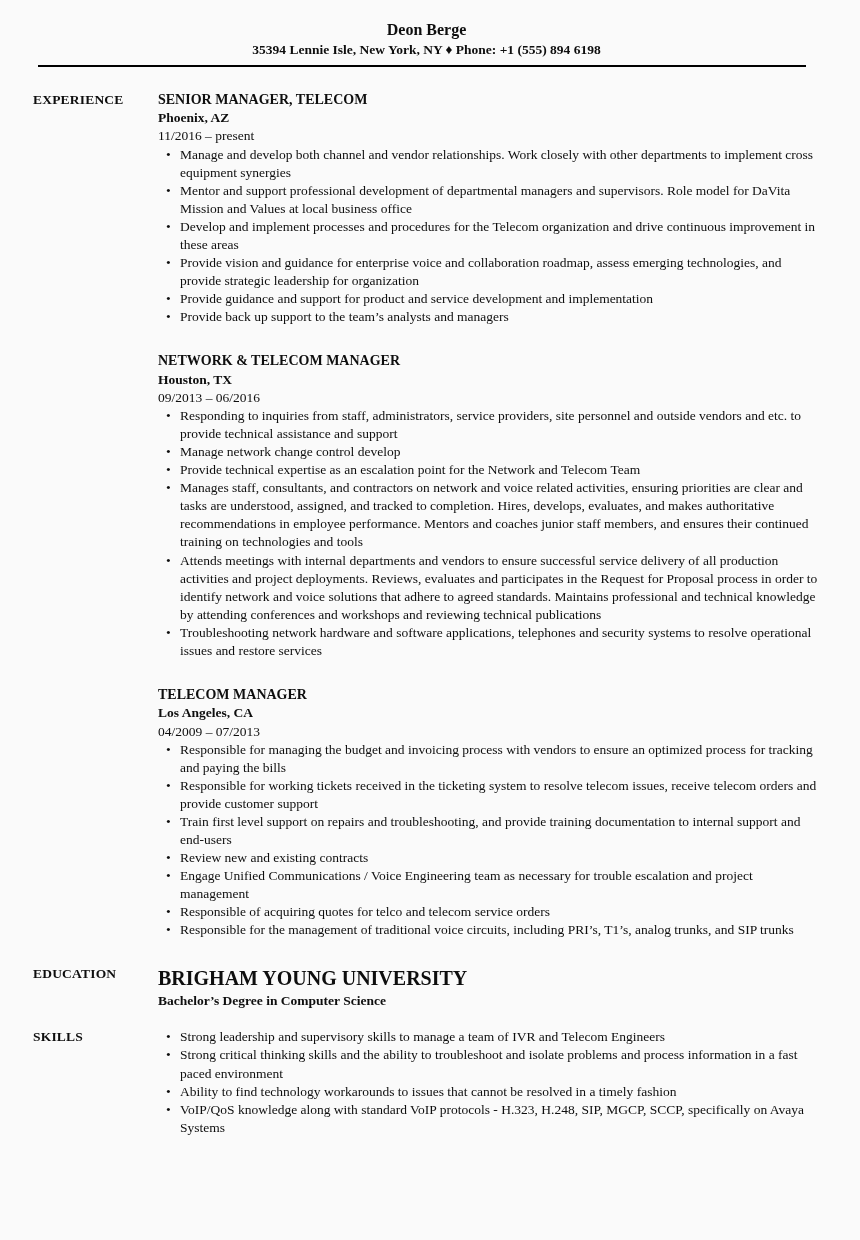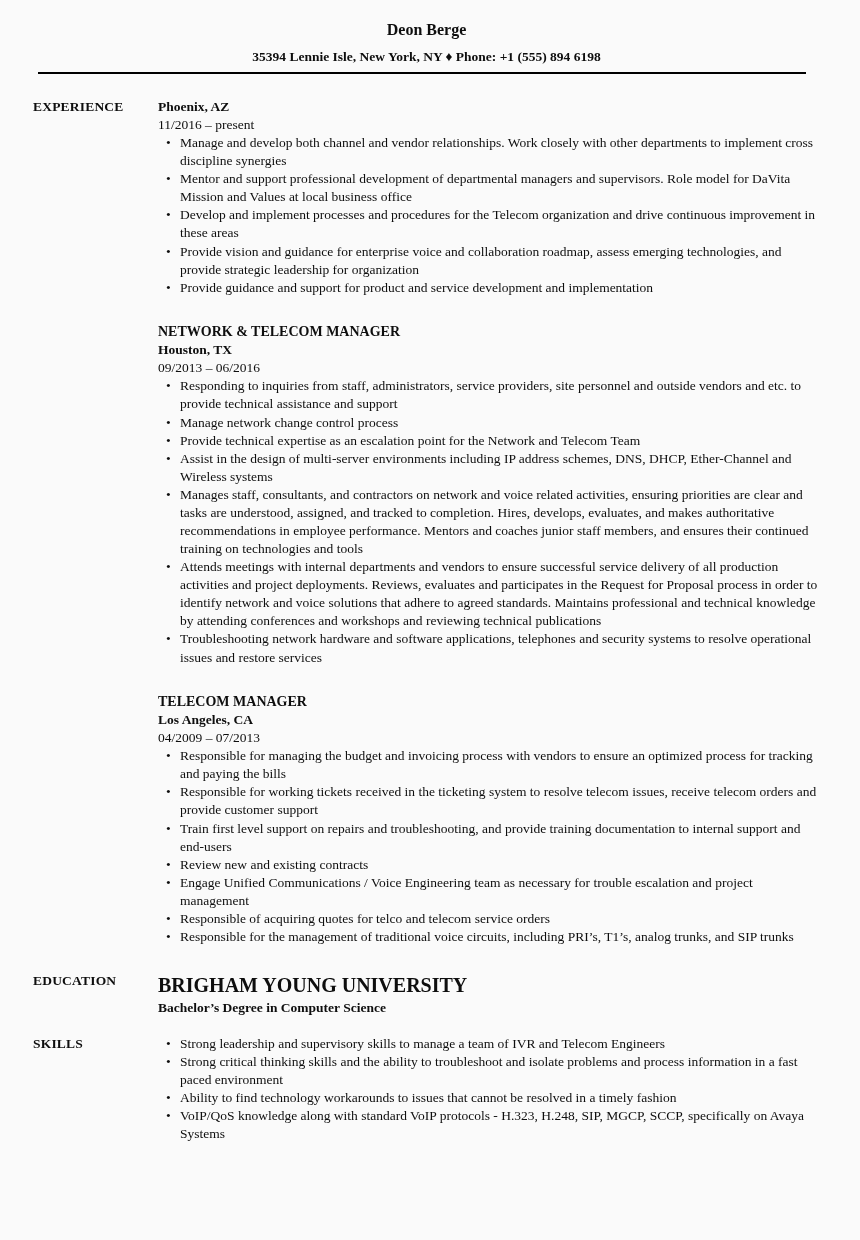--- a/index.html
+++ b/index.html
@@ -19,21 +19,21 @@
   
   .header { text-align: center; }
   .name {
     font-size: 16px;
     font-weight: bold;
     line-height: 1.3;
     margin: 0;
   }
   .contact {
     font-weight: bold;
-    margin-top: 7px;
+    margin-top: 0;
   }
   .rule {
     border: none;
     border-top: 2.5px solid #000;
     margin: 6px 14px 0 5px;
   }
 
   
   .section {
     display: grid;
@@ -90,40 +90,41 @@
     <div class="name">Deon Berge</div>
     <div class="contact">35394 Lennie Isle, New York, NY ♦ Phone: +1 (555) 894 6198</div>
   </div>
   <hr class="rule">
 
   <div class="section experience">
     <div class="section-label">EXPERIENCE</div>
     <div class="section-content">
 
       <div class="job">
+        <div class="job-title">SENIOR MANAGER, TELECOM</div>
         <div class="job-location">Phoenix, AZ</div>
         <div class="job-dates">11/2016 – present</div>
         <ul class="bullets">
-          <li>Manage and develop both channel and vendor relationships. Work closely with other departments to implement cross discipline synergies</li>
+          <li>Manage and develop both channel and vendor relationships. Work closely with other departments to implement cross equipment synergies</li>
           <li>Mentor and support professional development of departmental managers and supervisors. Role model for DaVita Mission and Values at local business office</li>
           <li>Develop and implement processes and procedures for the Telecom organization and drive continuous improvement in these areas</li>
           <li>Provide vision and guidance for enterprise voice and collaboration roadmap, assess emerging technologies, and provide strategic leadership for organization</li>
           <li>Provide guidance and support for product and service development and implementation</li>
+          <li>Provide back up support to the team’s analysts and managers</li>
         </ul>
       </div>
 
       <div class="job">
         <div class="job-title">NETWORK &amp; TELECOM MANAGER</div>
         <div class="job-location">Houston, TX</div>
         <div class="job-dates">09/2013 – 06/2016</div>
         <ul class="bullets">
           <li>Responding to inquiries from staff, administrators, service providers, site personnel and outside vendors and etc. to provide technical assistance and support</li>
-          <li>Manage network change control process</li>
+          <li>Manage network change control develop</li>
           <li>Provide technical expertise as an escalation point for the Network and Telecom Team</li>
-          <li>Assist in the design of multi-server environments including IP address schemes, DNS, DHCP, Ether-Channel and Wireless systems</li>
           <li>Manages staff, consultants, and contractors on network and voice related activities, ensuring priorities are clear and tasks are understood, assigned, and tracked to completion. Hires, develops, evaluates, and makes authoritative recommendations in employee performance. Mentors and coaches junior staff members, and ensures their continued training on technologies and tools</li>
           <li>Attends meetings with internal departments and vendors to ensure successful service delivery of all production activities and project deployments. Reviews, evaluates and participates in the Request for Proposal process in order to identify network and voice solutions that adhere to agreed standards. Maintains professional and technical knowledge by attending conferences and workshops and reviewing technical publications</li>
           <li>Troubleshooting network hardware and software applications, telephones and security systems to resolve operational issues and restore services</li>
         </ul>
       </div>
 
       <div class="job">
         <div class="job-title">TELECOM MANAGER</div>
         <div class="job-location">Los Angeles, CA</div>
         <div class="job-dates">04/2009 – 07/2013</div>

